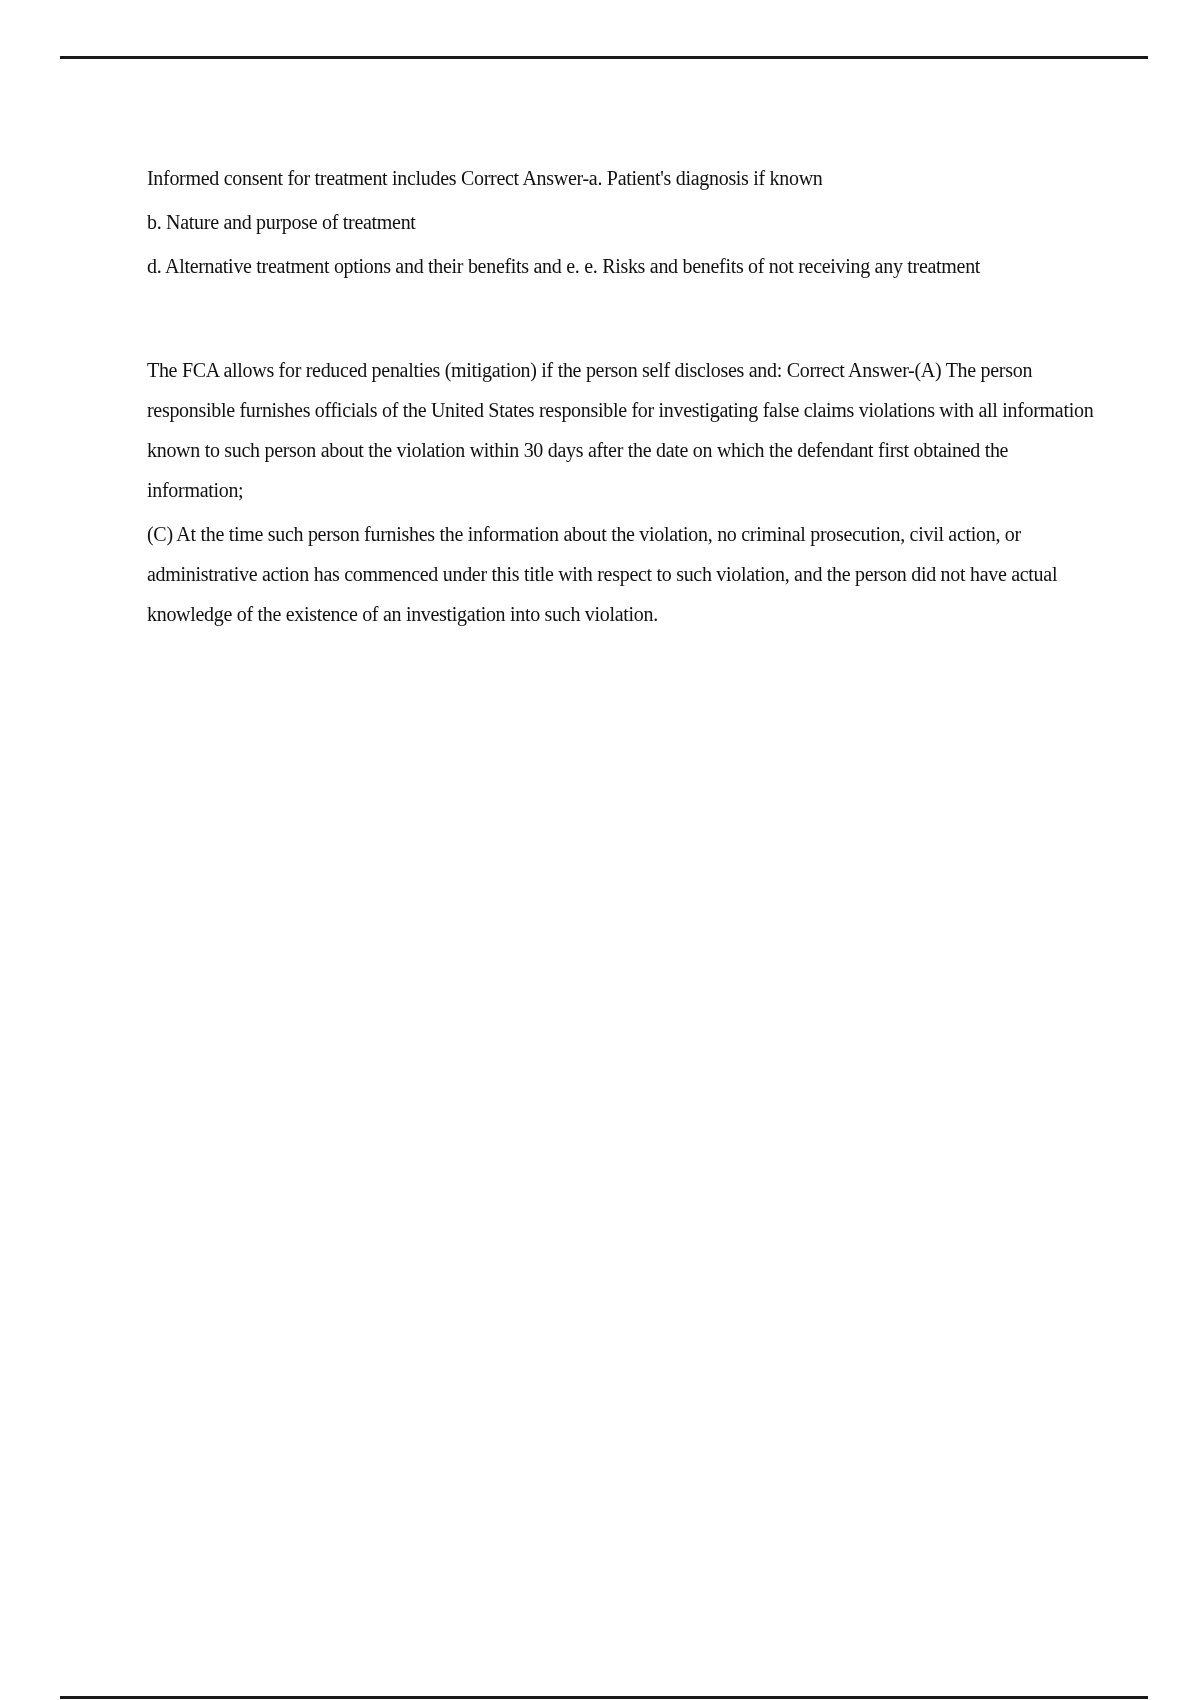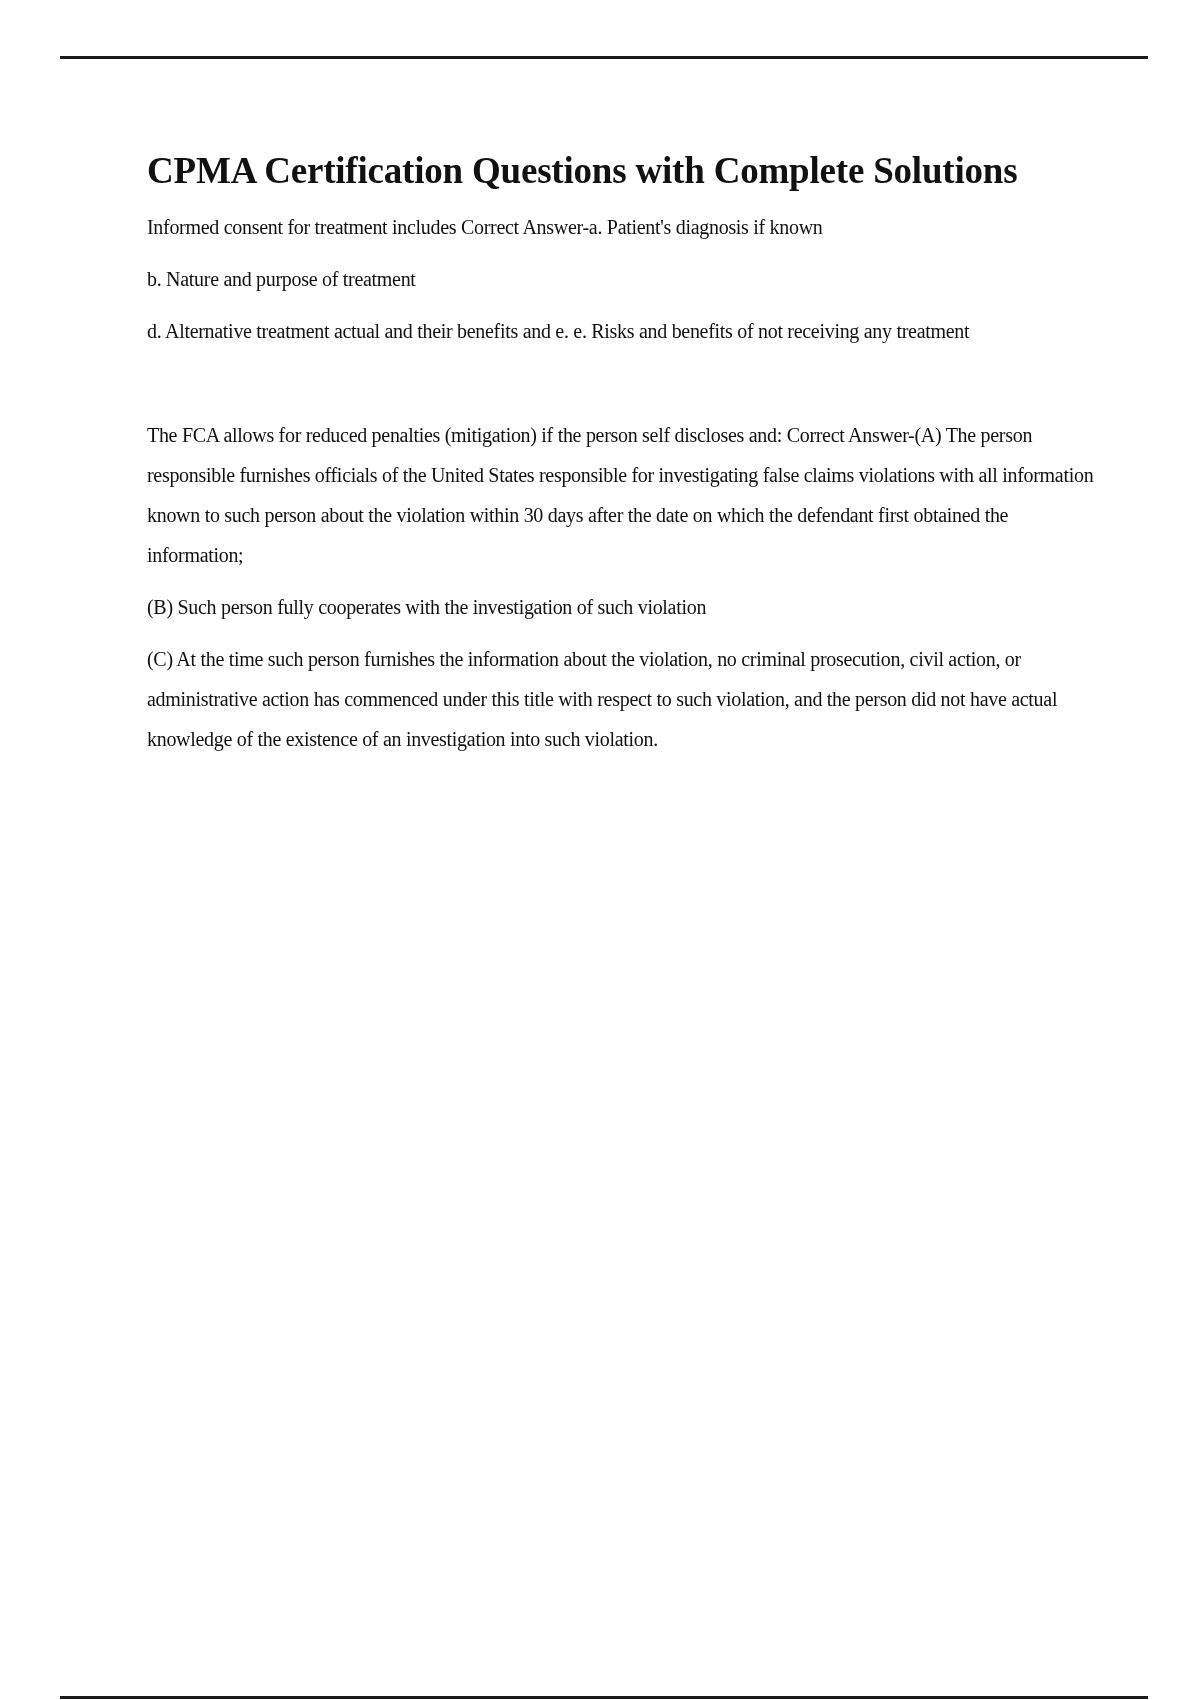--- a/index.html
+++ b/index.html
@@ -5,38 +5,36 @@
   html, body { margin: 0; padding: 0; background: #ffffff; }
   body { width: 1200px; height: 1700px; position: relative; overflow: hidden;
          font-family: "Liberation Serif", "DejaVu Serif", serif; color: #111111; }
   .rule { position: absolute; left: 60px; width: 1088px; height: 3px; background: #1a1a1a; }
   .rule.top { top: 56px; }
   .rule.bottom { top: 1696px; }
   .content { position: absolute; left: 147px; top: 146px; width: 960px; }
   h1 { margin: 0; font-size: 37px; line-height: 49px; font-weight: bold; letter-spacing: -0.2px; }
   p { margin: 0; font-size: 20px; line-height: 40px; letter-spacing: -0.3px; }
   .p-first { margin-top: 12px; }
-  .gap-s { margin-top: 12px; }
+  .gap-s { margin-top: 4px; }
   .gap-l { margin-top: 64px; }
 </style>
 </head>
 <body>
 
 <div class="rule top"></div>
 
 <div class="content">
-  <h1>CPMA Certification Questions with Complete Solutions</h1>
 
   <section>
     <p class="p-first">Informed consent for treatment includes Correct Answer-a. Patient's diagnosis if known</p>
     <p class="gap-s">b. Nature and purpose of treatment</p>
-    <p class="gap-s">d. Alternative treatment actual and their benefits and e. e. Risks and benefits of not receiving any treatment</p>
+    <p class="gap-s">d. Alternative treatment options and their benefits and e. e. Risks and benefits of not receiving any treatment</p>
   </section>
 
   <section>
     <p class="gap-l">The FCA allows for reduced penalties (mitigation) if the person self discloses and: Correct Answer-(A) The person responsible furnishes officials of the United States responsible for investigating false claims violations with all information known to such person about the violation within 30 days after the date on which the defendant first obtained the information;</p>
-    <p class="gap-s">(B) Such person fully cooperates with the investigation of such violation</p>
     <p class="gap-s">(C) At the time such person furnishes the information about the violation, no criminal prosecution, civil action, or administrative action has commenced under this title with respect to such violation, and the person did not have actual knowledge of the existence of an investigation into such violation.</p>
   </section>
 
 </div>
 
 <div class="rule bottom"></div>
 
 </body></html>

